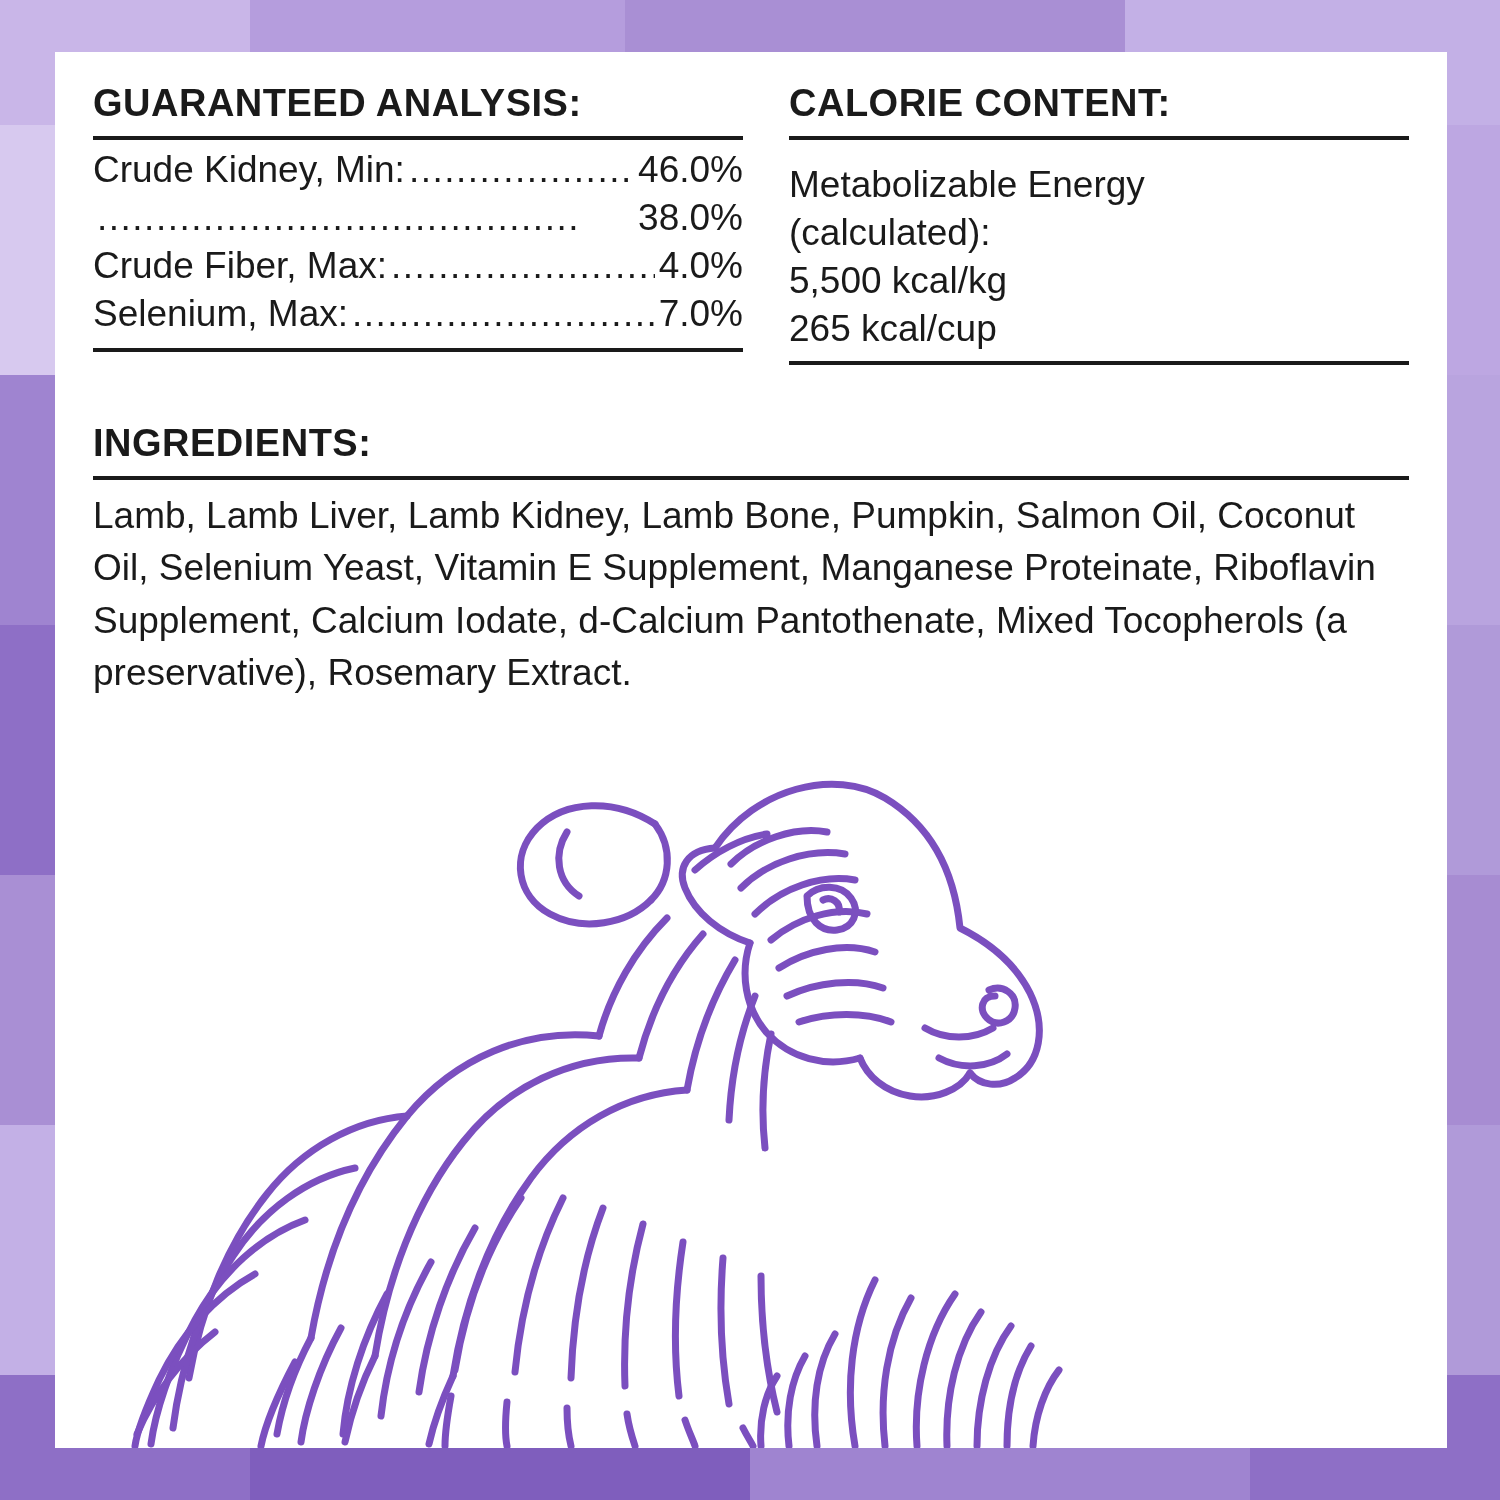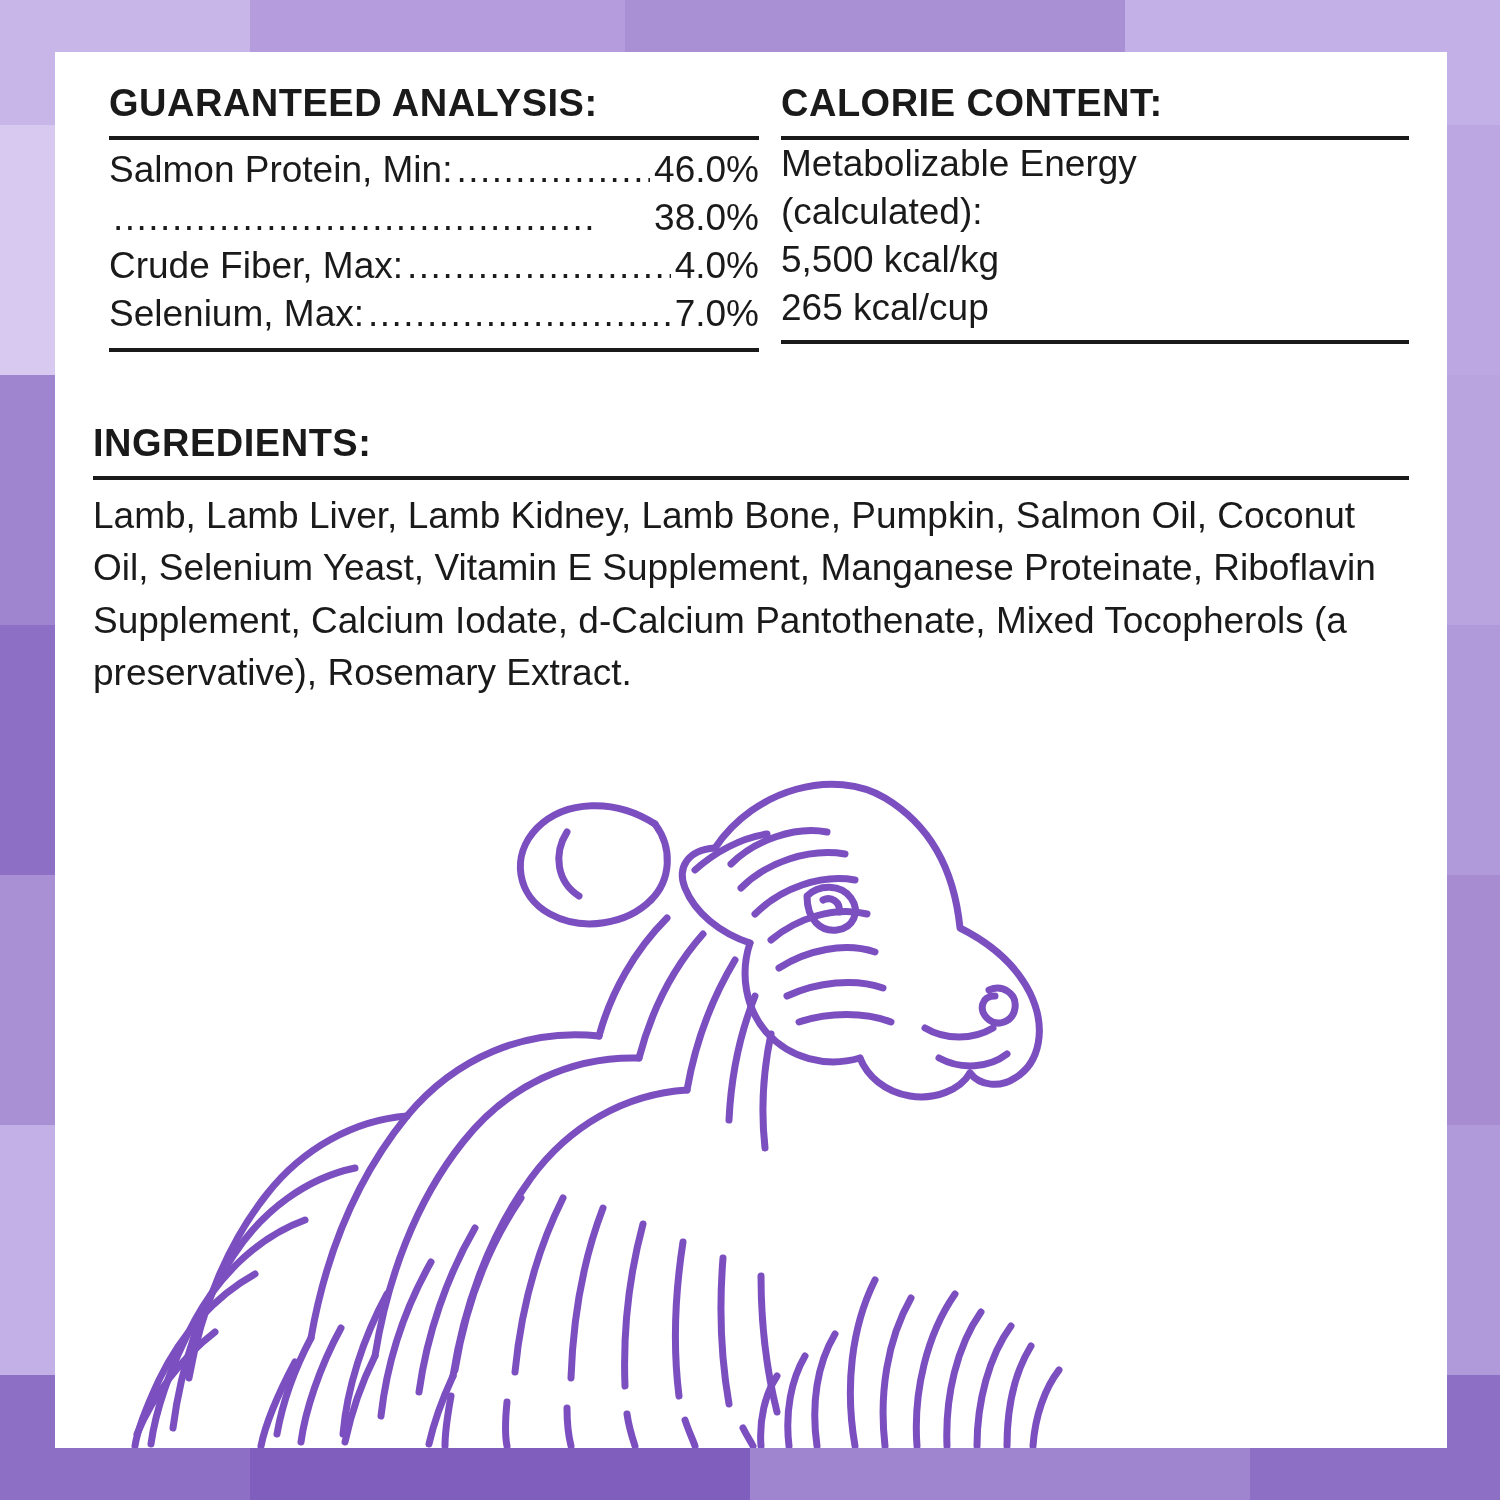--- a/index.html
+++ b/index.html
@@ -37,25 +37,25 @@
     left: 55px;
     top: 52px;
     width: 1392px;
     height: 1396px;
     background: #ffffff;
     overflow: hidden;
   }
 
   .top-cols {
     position: absolute;
-    left: 54px;
+    left: 38px;
     top: 32px;
     right: 38px;
     display: flex;
-    gap: 22px;
+    gap: 46px;
   }
   .col-left { width: 650px; flex: none; }
   .col-right { flex: 1; }
 
   .sec-title {
     font-size: 38px;
     font-weight: bold;
     letter-spacing: 0.5px;
     color: #1a1a1a;
     line-height: 1.05;
@@ -81,21 +81,21 @@
   .ga-dots {
     flex: 1 1 auto;
     overflow: hidden;
     white-space: nowrap;
     margin: 0 4px;
     letter-spacing: 1.5px;
   }
   .ga-value { flex: none; }
 
   .cal-body {
-    margin-top: 0;
+    margin-top: 21px;
     font-size: 37px;
     color: #1a1a1a;
     line-height: 1.30;
   }
   .cal-line { white-space: nowrap; }
 
   .cal-rule {
     margin-top: 8px;
     border-bottom: 4px solid #1a1a1a;
   }
@@ -155,21 +155,21 @@
   </div>
 
   <div class="card">
 
     <div class="top-cols">
 
       <div class="col-left">
         <div class="sec-title">GUARANTEED ANALYSIS:</div>
         <div class="ga-list">
           <div class="ga-row">
-            <span class="ga-label">Salmon Protein, Min:</span>
+            <span class="ga-label">Crude Kidney, Min:</span>
             <span class="ga-dots">.........................................</span>
             <span class="ga-value">46.0%</span>
           </div>
           <div class="ga-row">
             <span class="ga-dots">.........................................</span>
             <span class="ga-value">38.0%</span>
           </div>
           <div class="ga-row">
             <span class="ga-label">Crude Fiber, Max:</span>
             <span class="ga-dots">.........................................</span>

